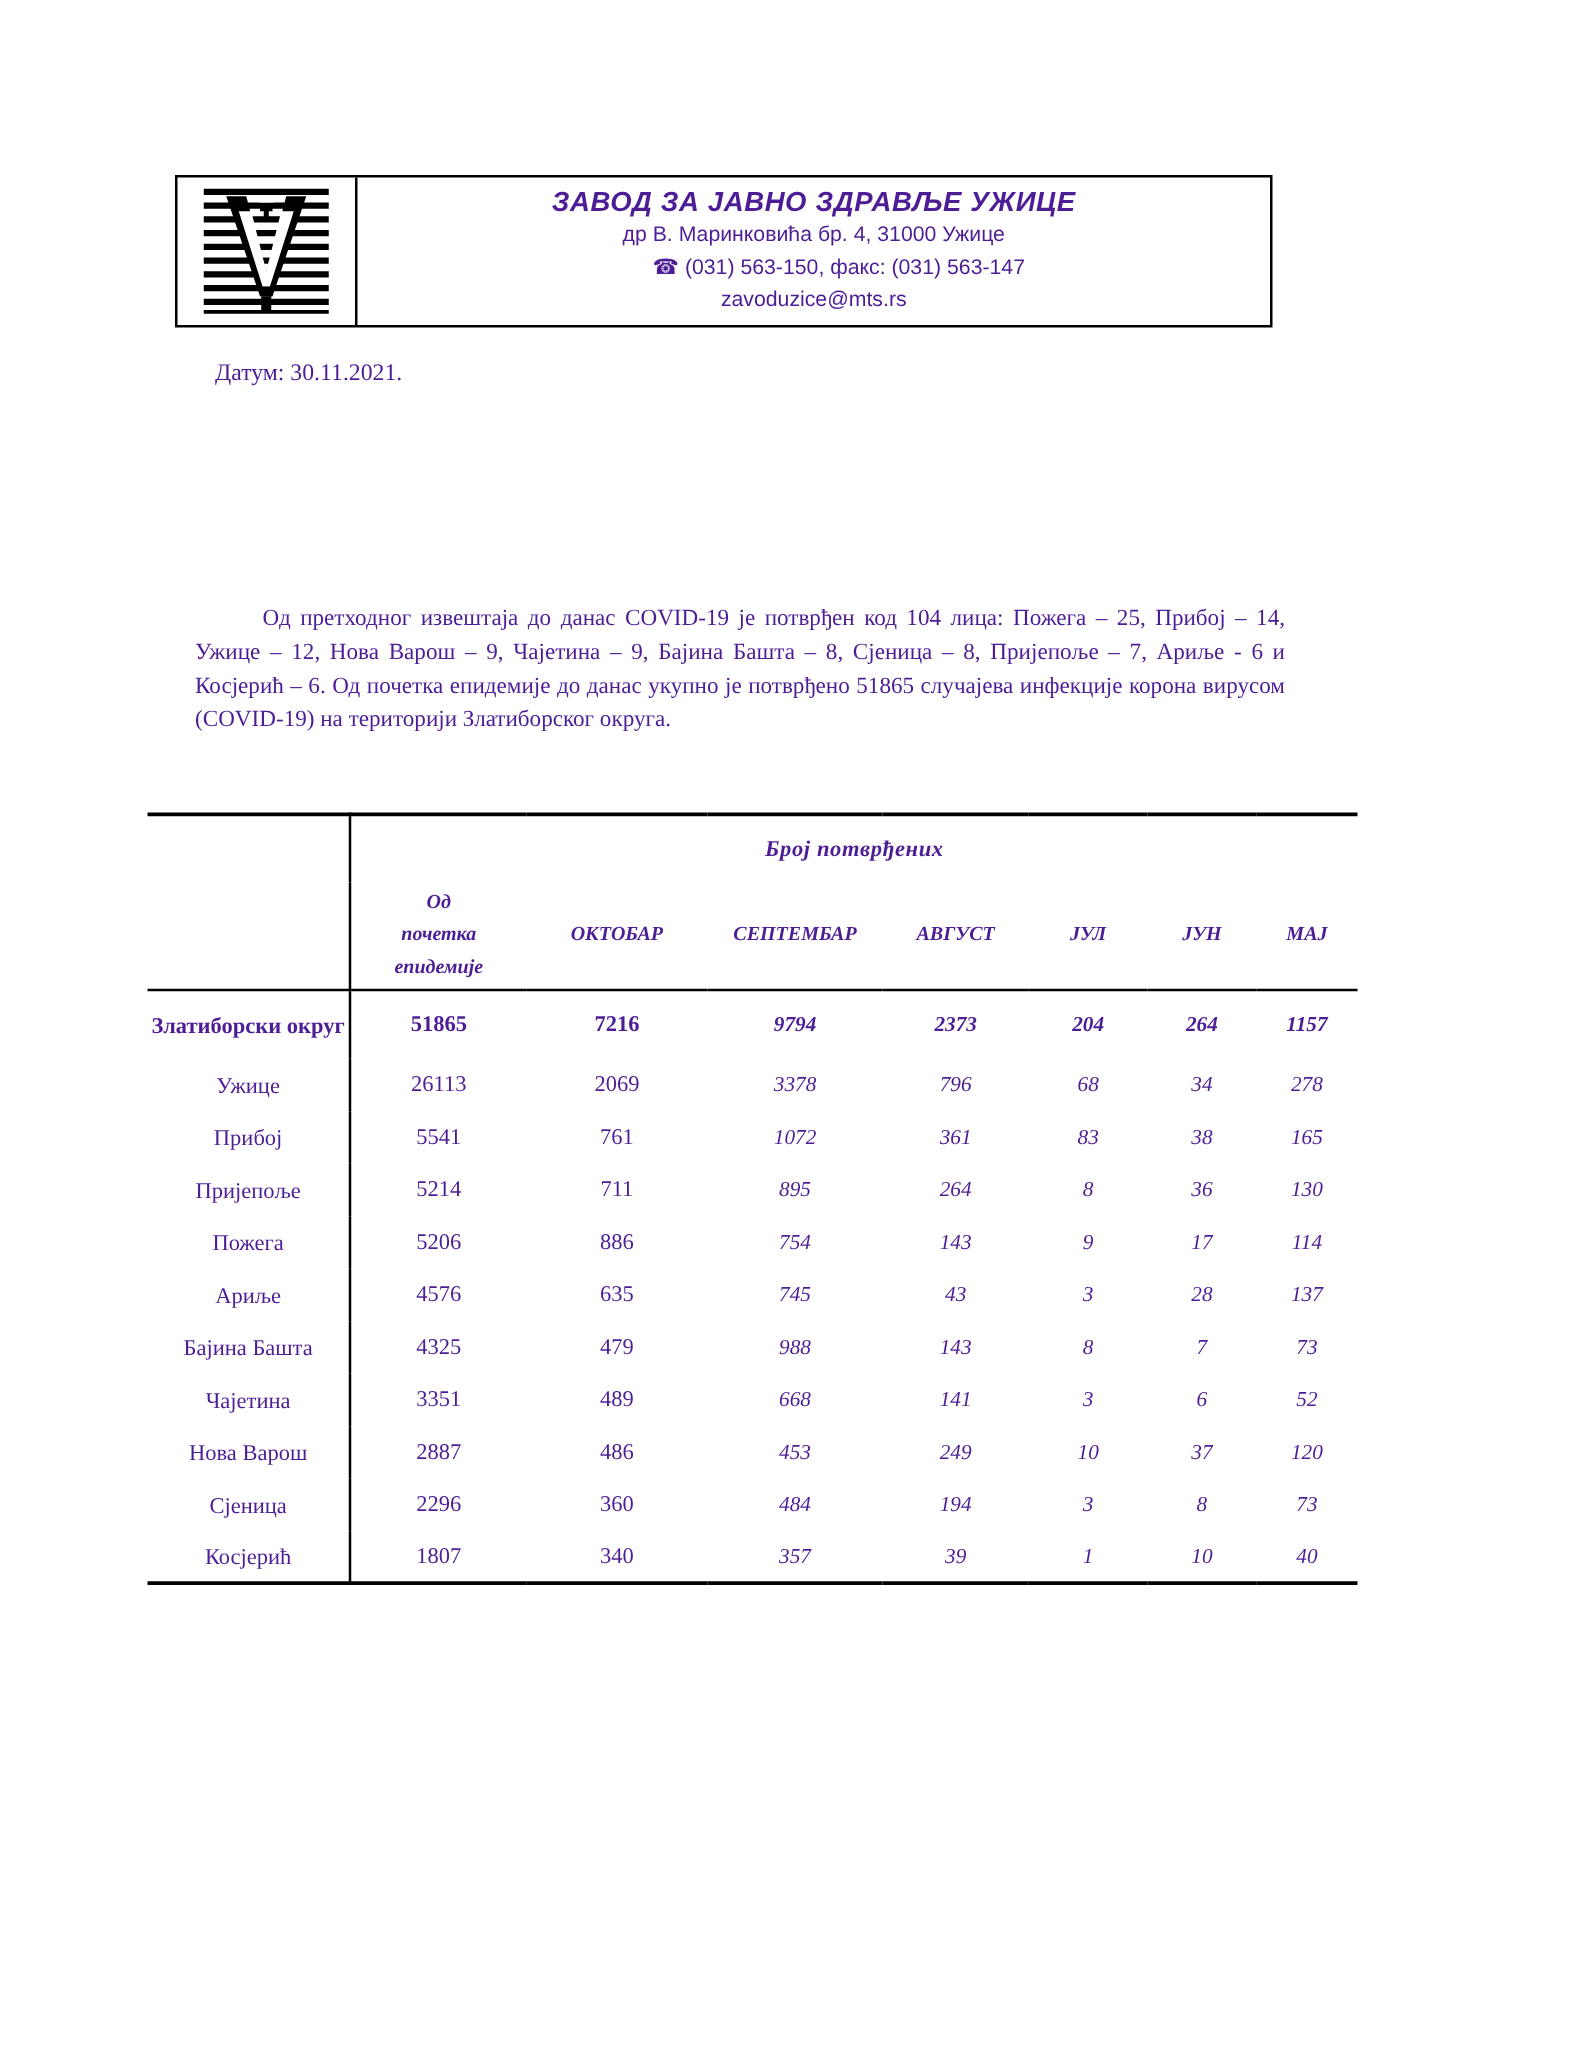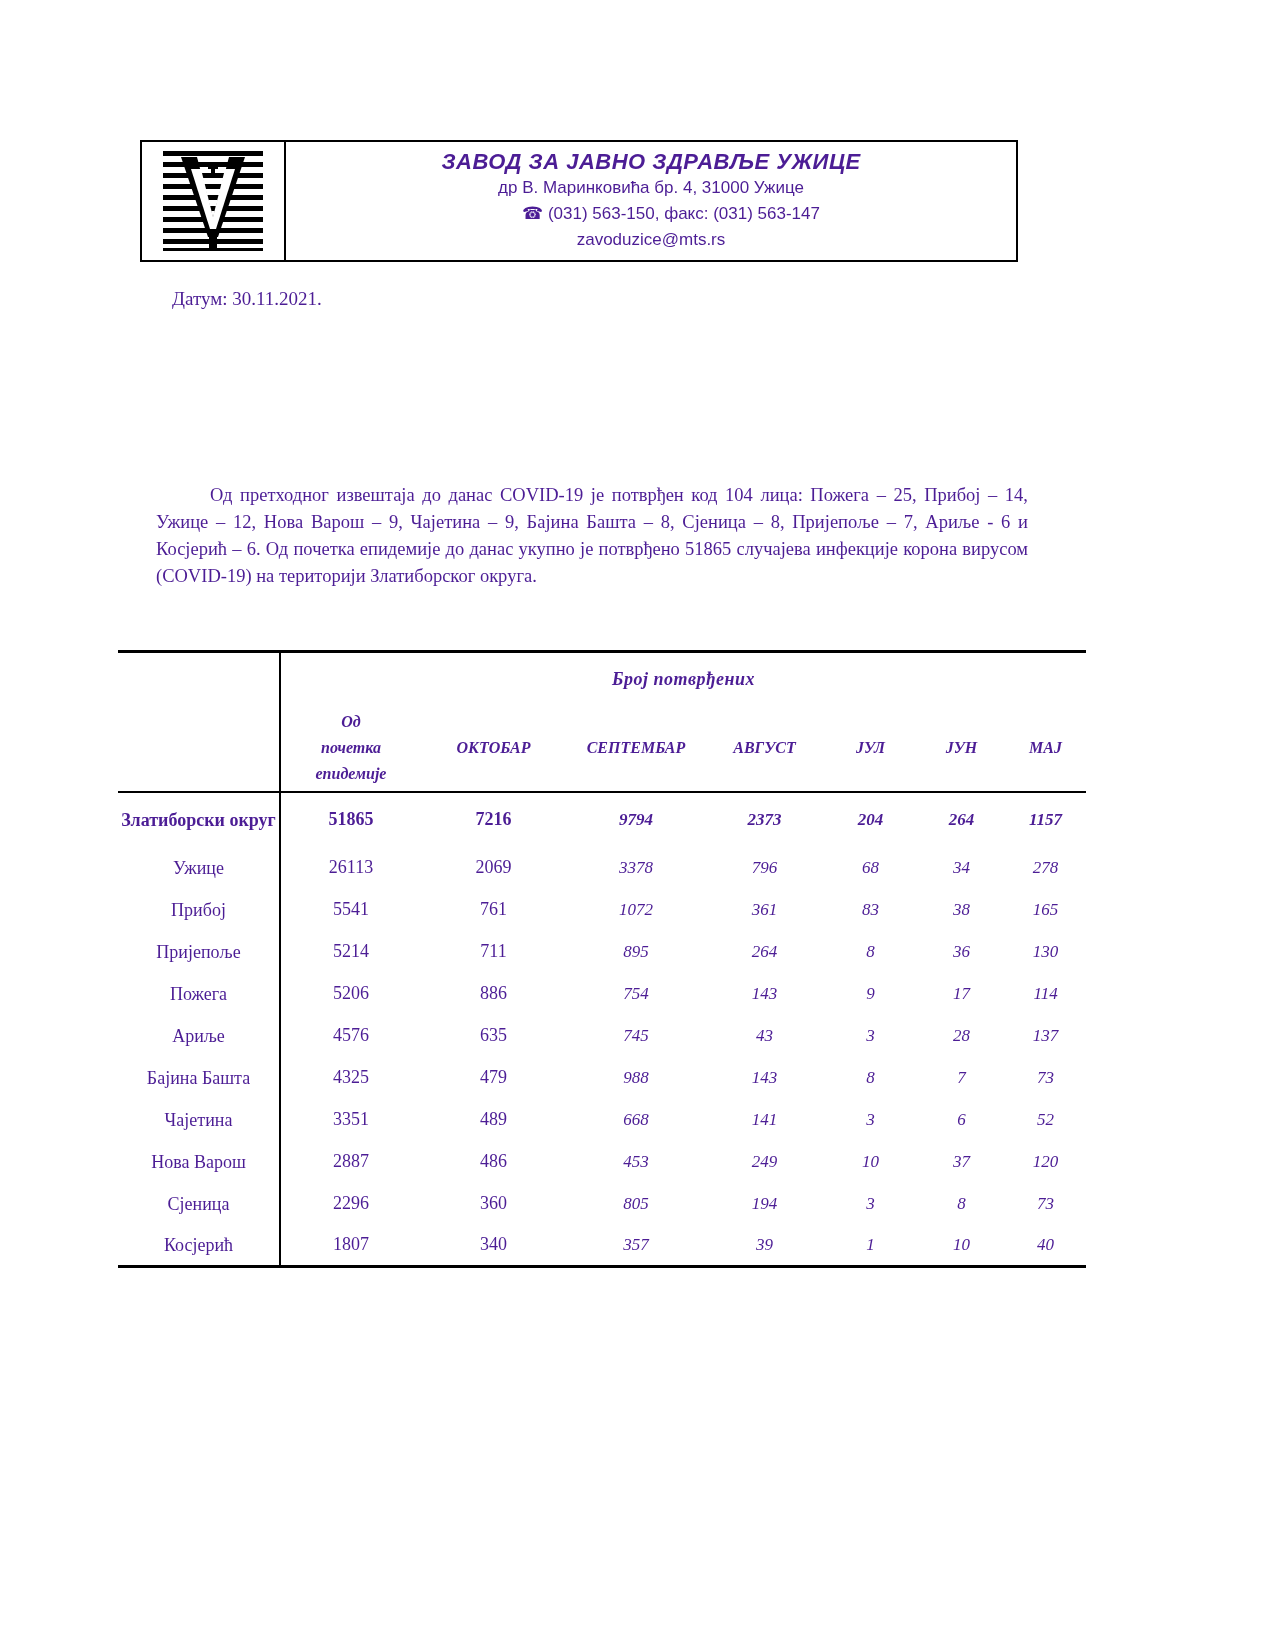--- a/index.html
+++ b/index.html
@@ -287,21 +287,21 @@
         <td>453</td>
         <td>249</td>
         <td>10</td>
         <td>37</td>
         <td>120</td>
       </tr>
       <tr class="data-row">
         <td class="row-label">Сјеница</td>
         <td>2296</td>
         <td>360</td>
-        <td>805</td>
+        <td>484</td>
         <td>194</td>
         <td>3</td>
         <td>8</td>
         <td>73</td>
       </tr>
       <tr class="data-row">
         <td class="row-label">Косјерић</td>
         <td>1807</td>
         <td>340</td>
         <td>357</td>

